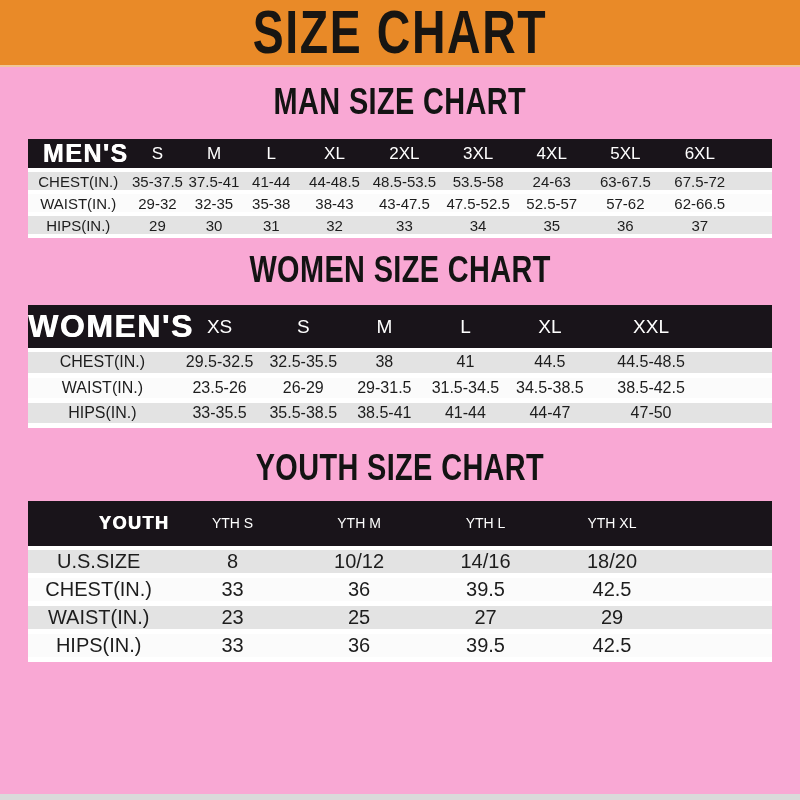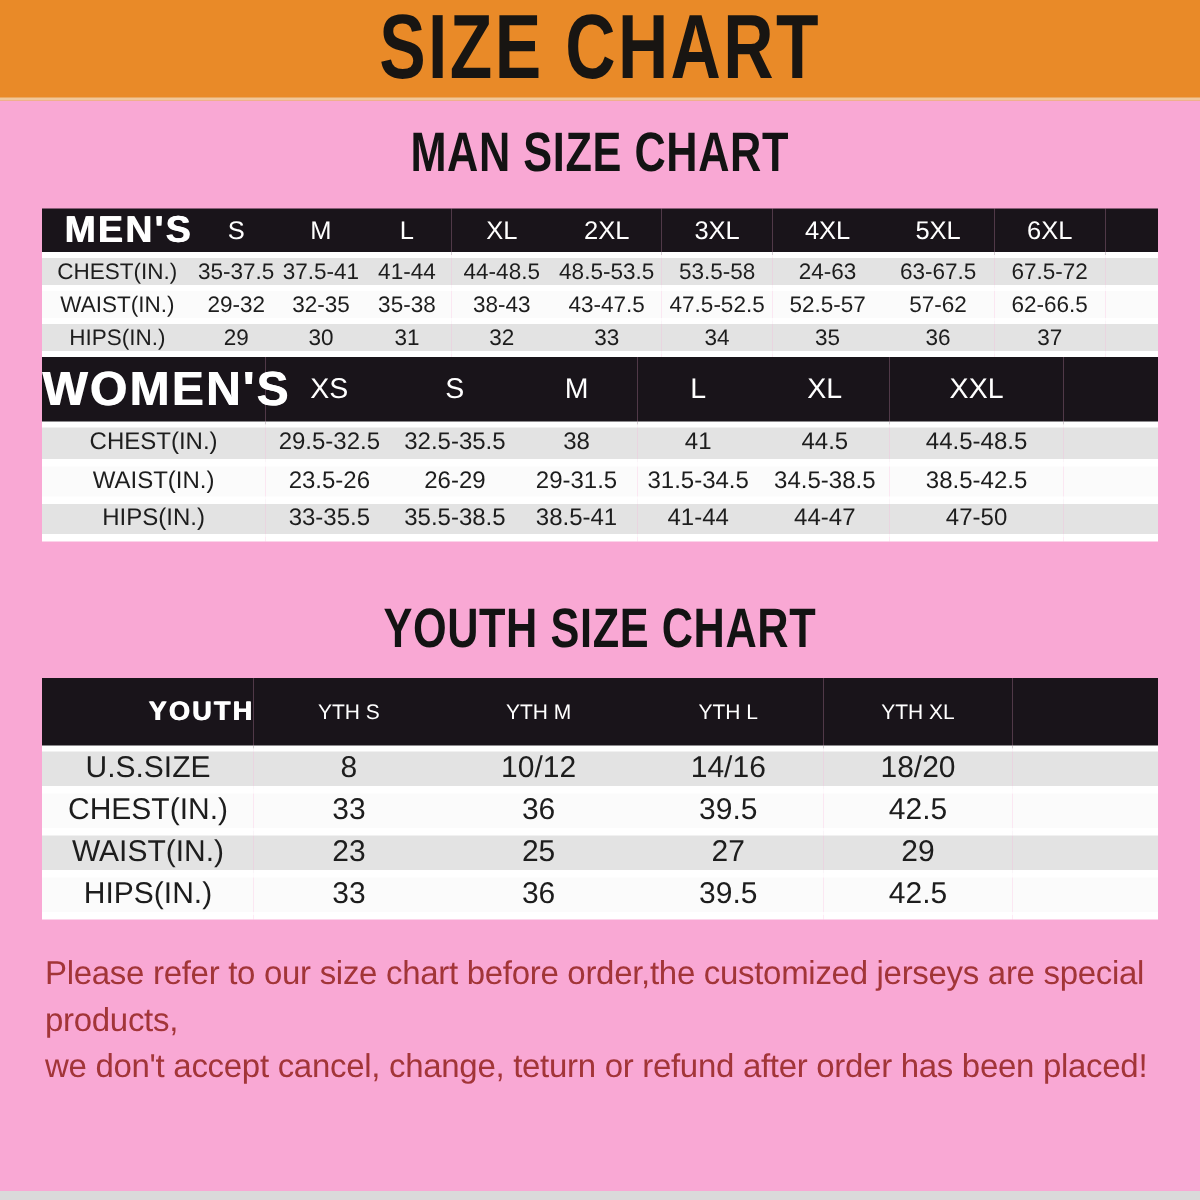--- a/index.html
+++ b/index.html
@@ -42,21 +42,21 @@
     font-weight: bold;
     font-size: 37px;
     line-height: 38px;
     letter-spacing: 0.5px;
     transform: scaleX(0.78);
     transform-origin: center center;
     white-space: nowrap;
   }
   #man-heading   { margin-top: 16px; margin-bottom: 18px; }
   #women-heading { margin-top: 13px; margin-bottom: 16px; }
-  #youth-heading { margin-top: 39px; margin-bottom: 14px; }
+  #youth-heading { margin-top: 21px; margin-bottom: 14px; }
 
   table.size-table {
     border-collapse: collapse;
     table-layout: fixed;
     width: 744px;
     margin: 0 28px;
   }
   table.size-table thead th {
     background: var(--c-bar, #191416);
     color: #ffffff;
@@ -186,20 +186,21 @@
           <td>33</td>
           <td>34</td>
           <td>35</td>
           <td>36</td>
           <td>37</td>
           <td></td>
         </tr>
     </tbody>
   </table>
 
+  <h2 class="section-heading" id="women-heading"><span class="condensed">WOMEN SIZE CHART</span></h2>
 
   <table class="size-table women">
     <colgroup>
       <col style="width:20%">
         <col style="width:11.5%">
         <col style="width:11%">
         <col style="width:10.8%">
         <col style="width:11%">
         <col style="width:11.7%">
         <col style="width:15.5%">
@@ -301,19 +302,15 @@
         <td class="rowlabel">HIPS(IN.)</td>
       <td>33</td>
           <td>36</td>
           <td>39.5</td>
           <td>42.5</td>
           <td></td>
         </tr>
     </tbody>
   </table>
 
-  <footer class="footer-note">
-    <p>Please refer to our size chart before order,the customized jerseys are special products,</p>
-    <p>we don't accept cancel, change, teturn or refund after order has been placed!</p>
-  </footer>
 
   <div class="bottom-strip"></div>
 </div>
 
 </body></html>

